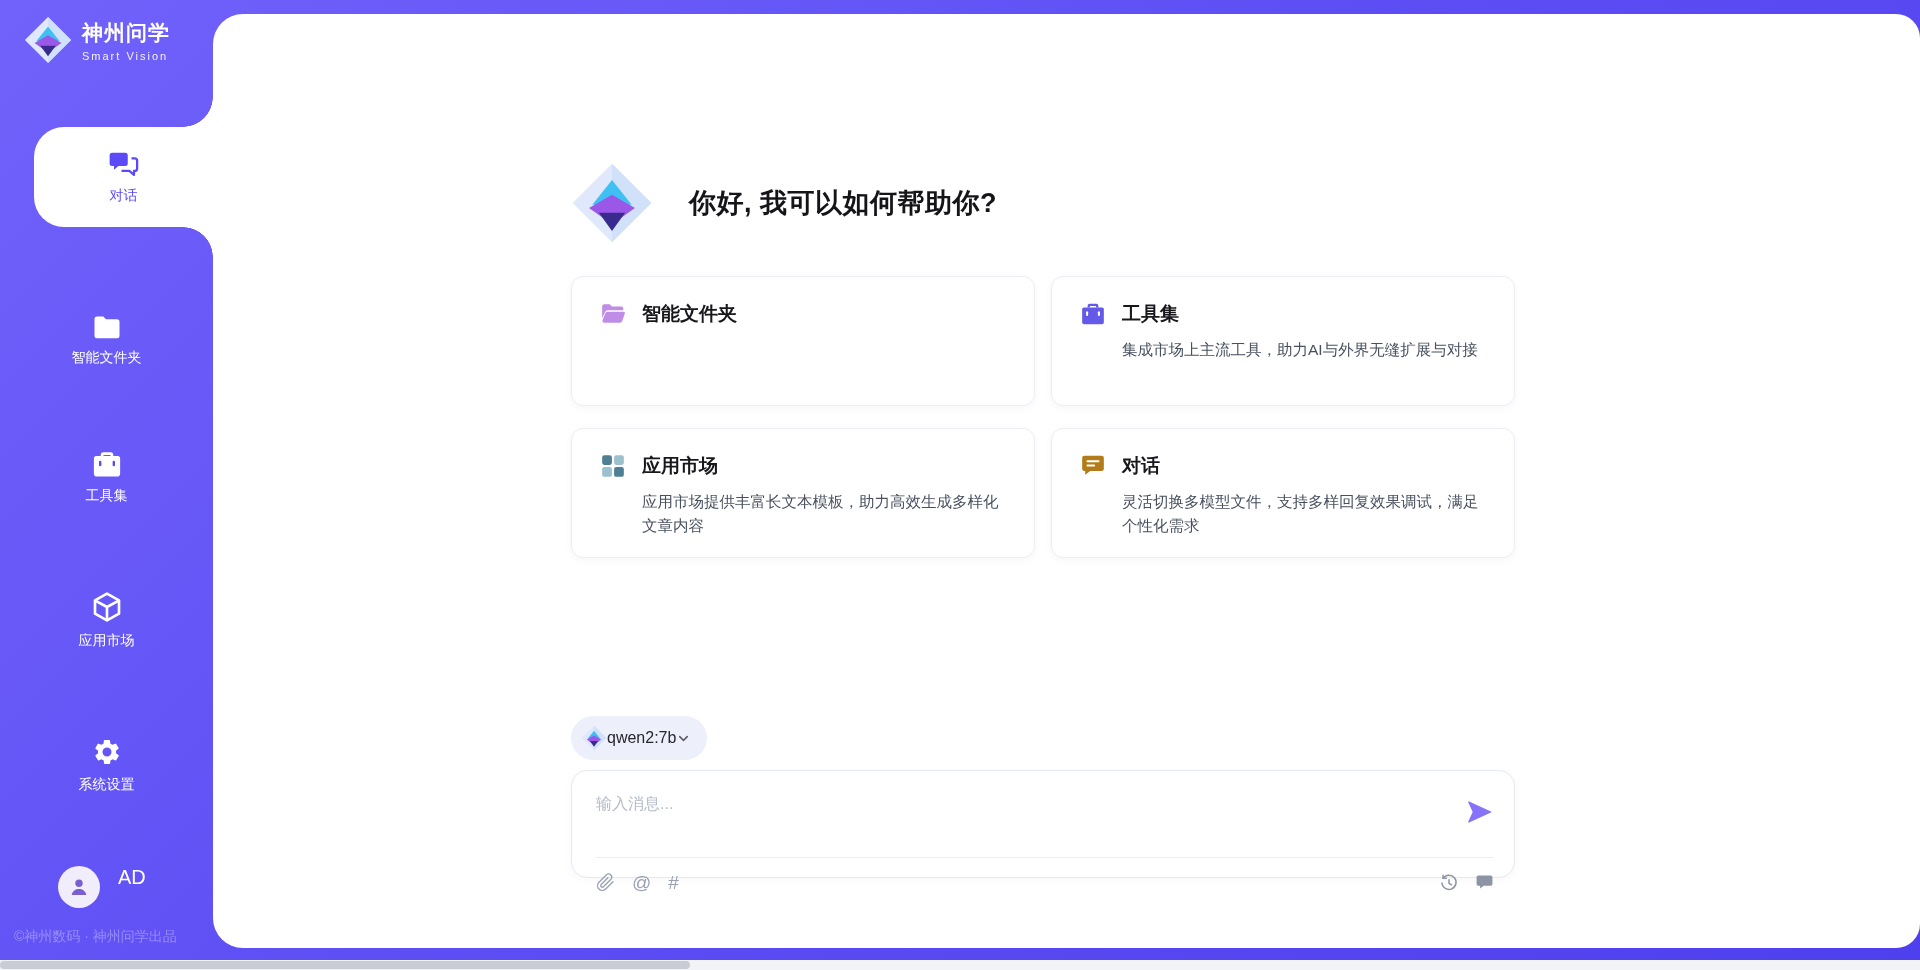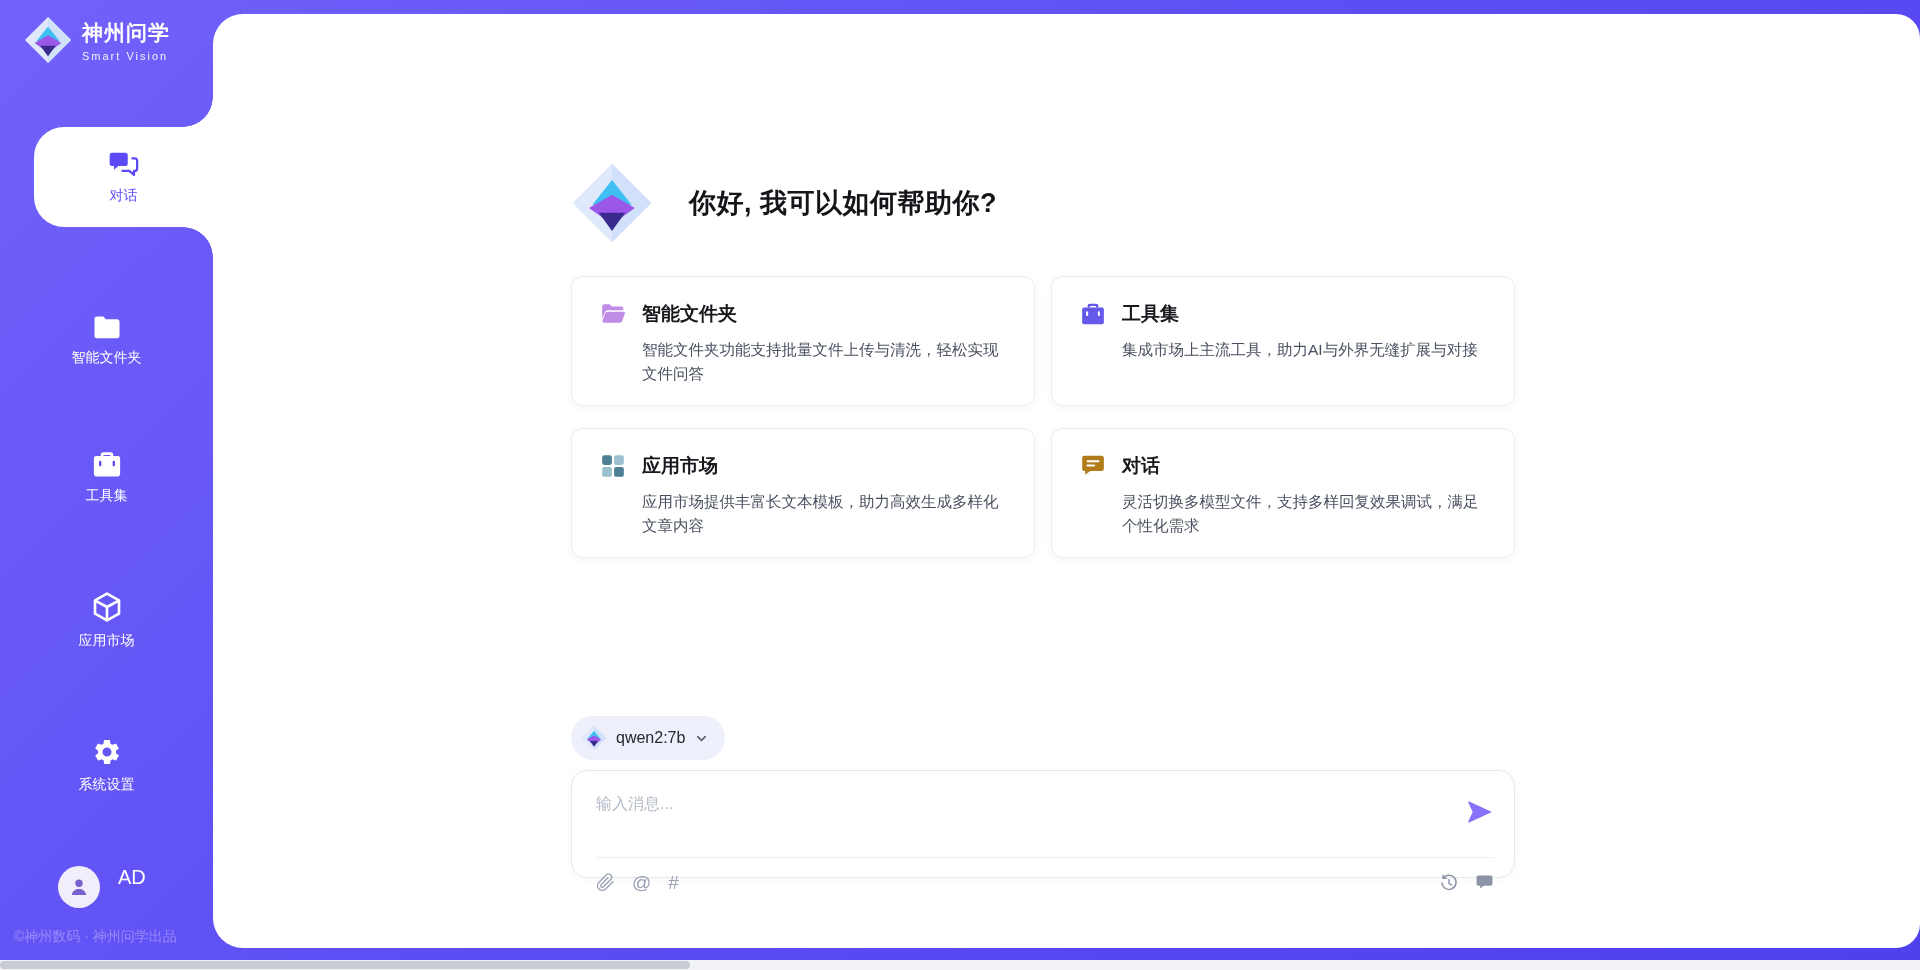--- a/index.html
+++ b/index.html
@@ -43,21 +43,21 @@
 
   .cards { position:absolute; top:262px; left:0; display:grid; grid-template-columns:464px 464px; column-gap:16px; row-gap:22px; }
   .card { width:464px; height:130px; background:#fff; border:1px solid #ececf4; border-radius:12px;
           padding:24px 28px; box-shadow:0 2px 8px rgba(30,30,80,0.04); cursor:pointer; }
   .card-head { display:flex; align-items:center; gap:16px; }
   .card-title { font-size:19px; font-weight:bold; color:#17171c; }
   .card-desc { margin:11px 0 0 42px; font-size:15.5px; line-height:24px; color:#49505f; }
   .ic-folder { color:#c08de6; } .ic-brief { color:#6459e8; } .ic-chatcard { color:#b27c1a; }
 
   
-  .model-pill { position:absolute; top:702px; left:0; display:inline-flex; align-items:center; gap:9px;
+  .model-pill { position:absolute; top:702px; left:0; display:inline-flex; align-items:center; gap:0;
                 height:44px; padding:0 16px 0 10px; background:#edeffa; border-radius:22px; cursor:pointer; }
   .model-label { font-size:16px; color:#26262e; }
   .model-pill .chev { color:#5a5a66; }
 
   .input-card { position:absolute; top:756px; left:0; width:944px; height:108px; background:#fff;
                 border:1px solid #e6e8f2; border-radius:16px; box-shadow:0 2px 10px rgba(30,30,80,0.03); }
   .msg-input { position:absolute; top:18px; left:24px; width:850px; height:30px; border:none; outline:none;
                font-size:16px; color:#30303a; font-family:inherit; background:transparent; }
   .msg-input::placeholder { color:#b6bbc8; }
   .send-btn { position:absolute; top:28px; right:22px; width:26px; height:26px; border:none; background:transparent; cursor:pointer; padding:0; }
@@ -166,21 +166,20 @@
       <div class="cards">
 
         <div class="card">
           <div class="card-head">
             <svg class="ic-folder" width="26" height="24" viewBox="0 0 24 22">
               <path d="M2 4a2 2 0 0 1 2-2h5l2 2h8.5a2 2 0 0 1 2 2v1.5H7a2.4 2.4 0 0 0-2.3 1.7L2 15V4z" fill="currentColor"></path>
               <path d="M6.9 9h14.6a1.4 1.4 0 0 1 1.3 1.9l-2.4 6.8a2 2 0 0 1-1.9 1.3H4a1.7 1.7 0 0 1-1.6-2.2l2.5-6.4A2.1 2.1 0 0 1 6.9 9z" fill="currentColor"></path>
             </svg>
             <div class="card-title">智能文件夹</div>
           </div>
-          <div class="card-desc">智能文件夹功能支持批量文件上传与清洗，轻松实现文件问答</div>
         </div>
 
         <div class="card">
           <div class="card-head">
             <svg class="ic-brief" width="26" height="26" viewBox="0 0 24 22">
               <path d="M9 1.5h6a2 2 0 0 1 2 2V5h-2.2V3.7H9.2V5H7V3.5a2 2 0 0 1 2-2z" fill="currentColor"></path>
               <path d="M3.5 5h17A1.5 1.5 0 0 1 22 6.5v12a2 2 0 0 1-2 2H4a2 2 0 0 1-2-2v-12A1.5 1.5 0 0 1 3.5 5z" fill="currentColor"></path>
               <rect x="5.6" y="8.4" width="1.9" height="4.4" rx="0.9" fill="#fff"></rect>
               <rect x="16.5" y="8.4" width="1.9" height="4.4" rx="0.9" fill="#fff"></rect>
             </svg>

